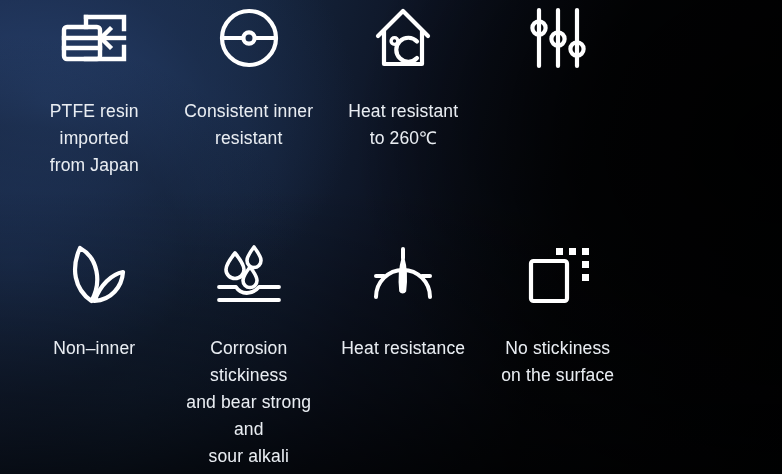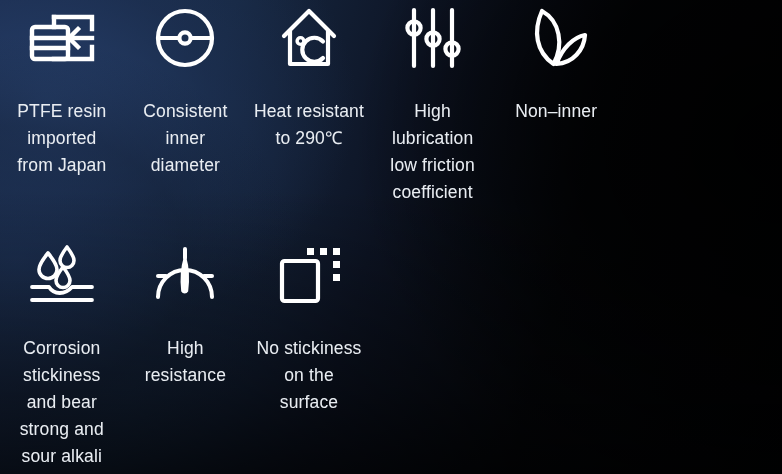--- a/index.html
+++ b/index.html
@@ -36,25 +36,26 @@
     background: radial-gradient(ellipse 520px 460px at 100% 30%, rgba(0,0,0,0.92) 0%, rgba(0,0,0,0.72) 40%, rgba(0,0,0,0.0) 82%);
   }
   .bg-dark-bottom {
     background: linear-gradient(to bottom, rgba(0,0,0,0) 40%, rgba(0,0,0,0.45) 82%, rgba(0,0,0,0.72) 100%);
   }
 
   .grid {
     position: relative;
     z-index: 2;
     display: grid;
-    grid-template-columns: repeat(5, 1fr);
+    grid-template-columns: repeat(4, 1fr);
     grid-template-rows: 237px 237px;
     width: 618px;
     height: 474px;
     box-sizing: border-box;
+    margin-left: 17px;
   }
   .cell {
     display: flex;
     flex-direction: column;
     align-items: center;
     box-sizing: border-box;
     padding: 0 6px;
   }
   .icon-wrap {
     height: 76px;
@@ -113,49 +114,47 @@
     <div class="cell row-top">
       <div class="icon-wrap">
         <svg width="68" height="68" viewBox="0 0 68 68" fill="none" stroke="#ffffff" stroke-width="4.2" stroke-linecap="round">
           <circle cx="34" cy="34" r="27"></circle>
           <circle cx="34" cy="34" r="5.6"></circle>
           <line x1="8" y1="34" x2="27" y2="34"></line>
           <line x1="41" y1="34" x2="60" y2="34"></line>
         </svg>
       </div>
       <div class="cap">Consistent inner
-diameter</div>
+resistant</div>
     </div>
 
     <div class="cell row-top">
       <div class="icon-wrap">
         <svg width="68" height="68" viewBox="0 0 68 68" fill="none" stroke="#ffffff" stroke-width="4.2" stroke-linejoin="round" stroke-linecap="round">
           <polyline points="9,32 34,7 59,32"></polyline>
           <polyline points="15,27 15,60 53,60 53,27"></polyline>
           <circle cx="25.5" cy="37" r="3.4" stroke-width="3.4"></circle>
           <path d="M48 37.5a12 12 0 1 0 0 16.5" stroke-width="4.2"></path>
         </svg>
       </div>
       <div class="cap">Heat resistant
-to 290℃</div>
+to 260℃</div>
     </div>
 
     <div class="cell row-top">
       <div class="icon-wrap">
         <svg width="64" height="68" viewBox="0 0 64 68" fill="none" stroke="#ffffff" stroke-width="4.2" stroke-linecap="round">
           <line x1="13" y1="6" x2="13" y2="62"></line>
           <line x1="32" y1="6" x2="32" y2="62"></line>
           <line x1="51" y1="6" x2="51" y2="62"></line>
           <circle cx="13" cy="24" r="6.6" fill="#000000" fill-opacity="0.0"></circle>
           <circle cx="32" cy="35" r="6.6"></circle>
           <circle cx="51" cy="45" r="6.6"></circle>
         </svg>
       </div>
-      <div class="cap">High lubrication
-low friction coefficient</div>
     </div>
 
     <div class="cell row-bottom">
       <div class="icon-wrap">
         <svg width="68" height="66" viewBox="0 0 68 66" fill="none" stroke="#ffffff" stroke-width="4.2" stroke-linejoin="round" stroke-linecap="round">
           <path d="M31.5 59 C14 47 11 26 20 6 C38 16 42 40 31.5 59 Z"></path>
           <path d="M34.5 59 C40 43 52 32 63 30 C62 45 51 58 34.5 59 Z"></path>
         </svg>
       </div>
       <div class="cap">Non–inner</div>
@@ -179,21 +178,21 @@
     <div class="cell row-bottom">
       <div class="icon-wrap">
         <svg width="68" height="60" viewBox="0 0 68 60" fill="none" stroke="#ffffff" stroke-width="4" stroke-linecap="round" stroke-linejoin="round">
           <path d="M7 52 A27 27 0 1 1 61 52"></path>
           <line x1="34" y1="4" x2="34" y2="13"></line>
           <line x1="7" y1="31" x2="15" y2="31"></line>
           <line x1="61" y1="31" x2="53" y2="31"></line>
           <path d="M34 12 C37 22 37.5 34 36 46 a2.6 2.6 0 0 1-4.6 0 C30 34 31 22 34 12 Z" fill="#ffffff" stroke-width="2.4"></path>
         </svg>
       </div>
-      <div class="cap">High resistance</div>
+      <div class="cap">Heat resistance</div>
     </div>
 
     <div class="cell row-bottom">
       <div class="icon-wrap">
         <svg width="64" height="62" viewBox="0 0 64 62" fill="none" stroke="#ffffff" stroke-width="4.2">
           <rect x="5" y="17" width="36" height="40" rx="2.5"></rect>
           <rect x="30" y="4" width="7" height="7" fill="#ffffff" stroke="none"></rect>
           <rect x="43" y="4" width="7" height="7" fill="#ffffff" stroke="none"></rect>
           <rect x="56" y="4" width="7" height="7" fill="#ffffff" stroke="none"></rect>
           <rect x="56" y="17" width="7" height="7" fill="#ffffff" stroke="none"></rect>

